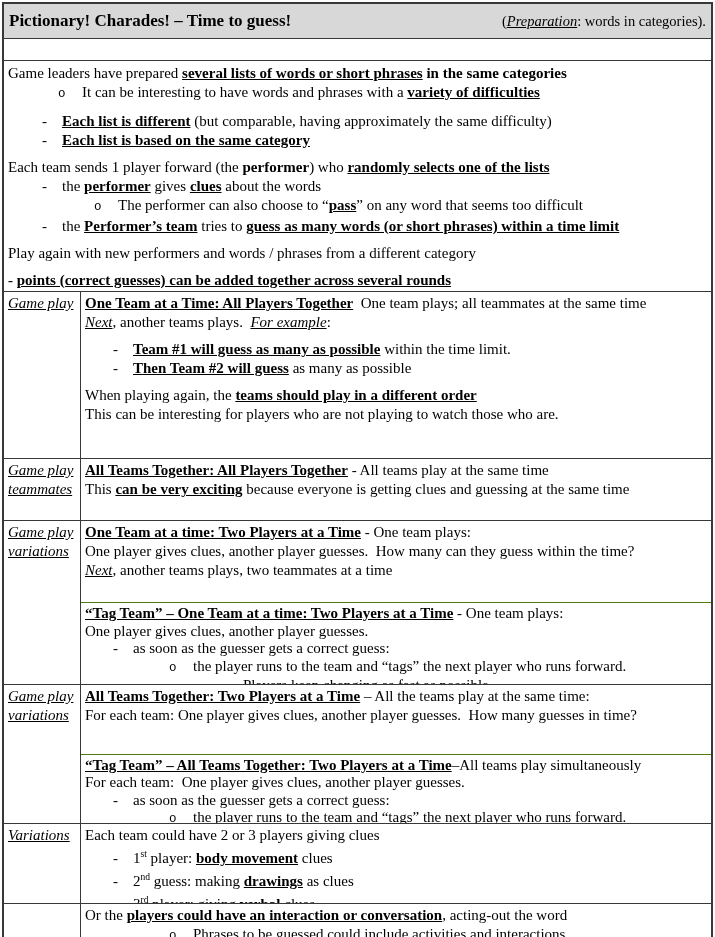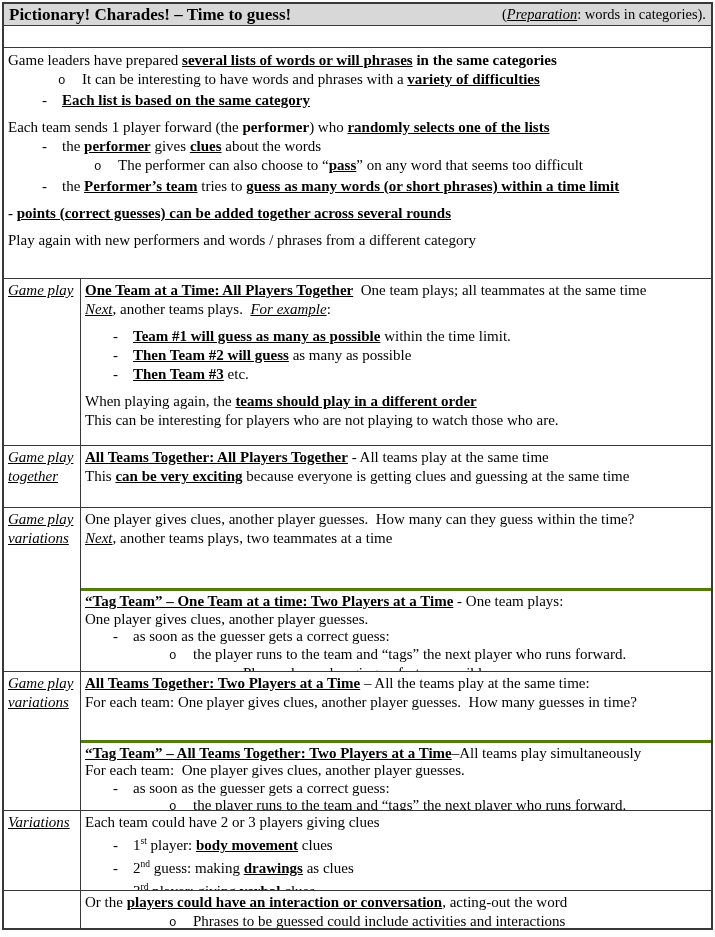--- a/index.html
+++ b/index.html
@@ -7,21 +7,21 @@
     width:715px;height:937px;overflow:hidden;background:#fdfdfd;
     font-family:"Liberation Serif","DejaVu Serif",serif;color:#000;
   }
   .doc{
     width:711px;margin:2px auto 0 auto;border:2px solid #383838;
     box-sizing:border-box;background:#fff;
   }
   .doc *{box-sizing:border-box;}
   .row{overflow:hidden;}
   .header-row{
-    height:21px;background:#d8d8d8;display:flex;justify-content:space-between;
+    height:34px;background:#d8d8d8;display:flex;justify-content:space-between;
     align-items:center;padding:0 5px;
   }
   .doc-title{font-weight:bold;font-size:17px;white-space:pre;}
   .prep{font-size:14.5px;white-space:pre;}
   .skills-row{
     height:22px;border-top:1px solid #383838;text-align:center;
     font-size:15px;line-height:20px;white-space:pre;
   }
   .intro-row{
     height:231px;border-top:1px solid #383838;padding:3px 4px 0 4px;
@@ -41,81 +41,82 @@
   .r0{height:167px}.r1{height:62px}.r2{height:164px}.r3{height:139px}.r4{height:80px}.r5{height:38px}
   .row-label{
     width:77px;flex:0 0 77px;border-right:1px solid #383838;
     padding:2px 2px 0 4px;overflow:hidden;
   }
   .label-line{
     font-style:italic;text-decoration:underline;font-size:15px;line-height:19px;
   }
   .row-content{flex:1;display:flex;flex-direction:column;overflow:hidden;}
   .cell-block{padding:2px 3px 0 4px;flex:1;overflow:hidden;}
-  .cell-block.block-1{border-top:3px solid #4d7c0f;}
+  .cell-block.block-1{border-top:1px solid #4d7c0f;}
   .cell-block.block-1 .para{line-height:17.5px;}
 </style>
 </head>
 <body>
 
 <div class="doc">
   <div class="row header-row">
     <span class="doc-title">Pictionary! Charades! – Time to guess!</span>
     <span class="prep" id="prep"><span class="seg">(</span><span class="seg u i">Preparation</span><span class="seg">: words in categories).</span></span>
   </div>
   <div class="row skills-row">
     
   </div>
   <div class="row intro-row" id="intro">
-      <div class="para"><span class="seg">Game leaders have prepared </span><span class="seg b u">several lists of words or will phrases</span><span class="seg b"> in the same categories</span></div>
+      <div class="para"><span class="seg">Game leaders have prepared </span><span class="seg b u">several lists of words or short phrases</span><span class="seg b"> in the same categories</span></div>
       <div class="para" style="padding-left: 50px;"><span class="bullet bullet-o">o</span><span class="seg">It can be interesting to have words and phrases with a </span><span class="seg b u">variety of difficulties</span></div>
+      <div class="para gap" style="padding-left: 34px;"><span class="bullet bullet-dash">-</span><span class="seg b u">Each list is different</span><span class="seg"> (but comparable, having approximately the same difficulty)</span></div>
       <div class="para" style="padding-left: 34px;"><span class="bullet bullet-dash">-</span><span class="seg b u">Each list is based on the same category</span></div>
       <div class="para gap"><span class="seg">Each team sends 1 player forward (the </span><span class="seg b">performer</span><span class="seg">) who </span><span class="seg b u">randomly selects one of the lists</span></div>
       <div class="para" style="padding-left: 34px;"><span class="bullet bullet-dash">-</span><span class="seg">the </span><span class="seg b u">performer</span><span class="seg"> gives </span><span class="seg b u">clues</span><span class="seg"> about the words</span></div>
       <div class="para" style="padding-left: 86px;"><span class="bullet bullet-o">o</span><span class="seg">The performer can also choose to “</span><span class="seg b u">pass</span><span class="seg">” on any word that seems too difficult</span></div>
       <div class="para" style="padding-left: 34px;"><span class="bullet bullet-dash">-</span><span class="seg">the </span><span class="seg b u">Performer’s team</span><span class="seg"> tries to </span><span class="seg b u">guess as many words (or short phrases) within a time limit</span></div>
+      <div class="para gap"><span class="seg">Play again with new performers and words / phrases from a different category</span></div>
       <div class="para gap"><span class="seg b">- </span><span class="seg b u">points (correct guesses) can be added together across several rounds</span></div>
-      <div class="para gap"><span class="seg">Play again with new performers and words / phrases from a different category</span></div>
     </div>
   <div id="rules">
       <div class="rules-row r0">
         <div class="row-label">
           <div class="label-line">Game play</div>
         </div>
         <div class="row-content">
           <div class="cell-block">
             <div class="para"><span class="seg b u">One Team at a Time: All Players Together</span><span class="seg">  One team plays; all teammates at the same time</span></div>
             <div class="para"><span class="seg u i">Next</span><span class="seg">, another teams plays.  </span><span class="seg u i">For example</span><span class="seg">:</span></div>
             <div class="para gap" style="padding-left: 28px;"><span class="bullet bullet-dash">-</span><span class="seg b u">Team #1 will guess as many as possible</span><span class="seg"> within the time limit.</span></div>
             <div class="para" style="padding-left: 28px;"><span class="bullet bullet-dash">-</span><span class="seg b u">Then Team #2 will guess</span><span class="seg"> as many as possible</span></div>
-            <div class="para" style="padding-left: 28px;"><span class="bullet bullet-dash">-</span><span class="seg b u">Then Team #3</span><span class="seg"> etc.</span></div>
             <div class="para gap"><span class="seg">When playing again, the </span><span class="seg b u">teams should play in a different order</span></div>
             <div class="para"><span class="seg">This can be interesting for players who are not playing to watch those who are.</span></div>
           </div>
         </div>
       </div>
       <div class="rules-row r1">
         <div class="row-label">
           <div class="label-line">Game play</div>
-          <div class="label-line">together</div>
+          <div class="label-line">teammates</div>
         </div>
         <div class="row-content">
           <div class="cell-block">
             <div class="para"><span class="seg b u">All Teams Together: All Players Together</span><span class="seg"> - All teams play at the same time</span></div>
             <div class="para"><span class="seg">This </span><span class="seg b u">can be very exciting</span><span class="seg"> because everyone is getting clues and guessing at the same time</span></div>
           </div>
         </div>
       </div>
       <div class="rules-row r2">
         <div class="row-label">
           <div class="label-line">Game play</div>
           <div class="label-line">variations</div>
         </div>
         <div class="row-content">
           <div class="cell-block">
+            <div class="para"><span class="seg b u">One Team at a time: Two Players at a Time</span><span class="seg"> - One team plays:</span></div>
             <div class="para"><span class="seg">One player gives clues, another player guesses.  How many can they guess within the time?</span></div>
             <div class="para"><span class="seg u i">Next</span><span class="seg">, another teams plays, two teammates at a time</span></div>
           </div>
           <div class="cell-block block-1">
             <div class="para"><span class="seg b u">“Tag Team” – One Team at a time: Two Players at a Time</span><span class="seg"> - One team plays:</span></div>
             <div class="para"><span class="seg">One player gives clues, another player guesses.</span></div>
             <div class="para" style="padding-left: 28px;"><span class="bullet bullet-dash">-</span><span class="seg">as soon as the guesser gets a correct guess:</span></div>
             <div class="para" style="padding-left: 84px;"><span class="bullet bullet-o">o</span><span class="seg">the player runs to the team and “tags” the next player who runs forward.</span></div>
             <div class="para" style="padding-left: 138px;"><span class="bullet bullet-sq">▪</span><span class="seg">Players keep changing as fast as possible.</span></div>
           </div>

